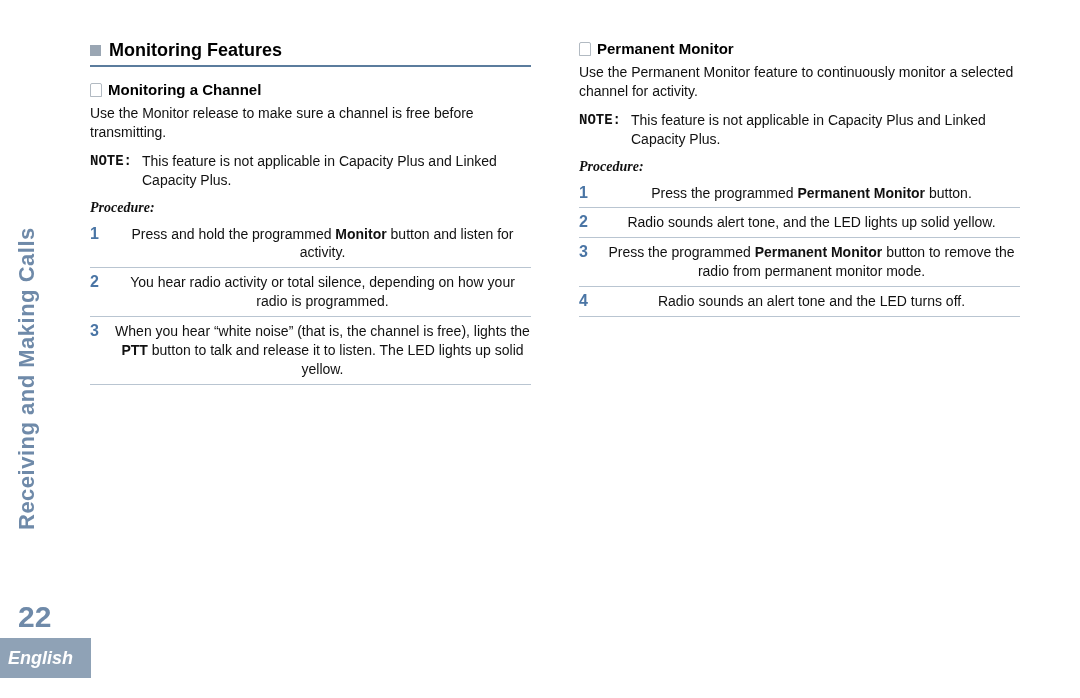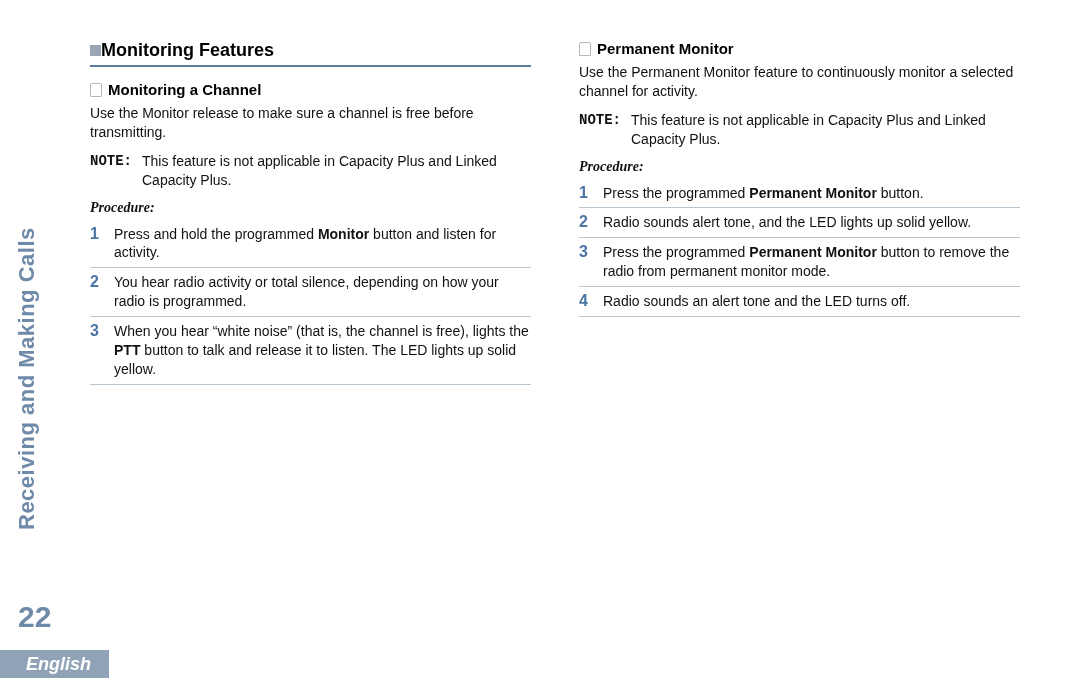--- a/index.html
+++ b/index.html
@@ -25,20 +25,21 @@
     right: 60px;
     display: flex;
     gap: 48px;
   }
   .col {
     flex: 1 1 0;
   }
   .sec-title-row {
     display: flex;
     align-items: center;
+    gap: 8px;
   }
   .sq {
     width: 11px;
     height: 11px;
     background: #9aa6b3;
     flex: 0 0 auto;
   }
   .sec-title {
     font-size: 18px;
     font-weight: bold;
@@ -113,20 +114,21 @@
     color: #4a75a5;
     font-weight: bold;
     font-size: 16px;
     width: 14px;
     flex: 0 0 auto;
   }
   .step-text {
     font-size: 14px;
     line-height: 1.35;
     flex: 1 1 auto;
+    text-align: center;
   }
   .step-text b { font-weight: bold; }
 
   .side-label {
     position: absolute;
     left: 14px;
     top: 530px;
     transform: rotate(-90deg);
     transform-origin: left top;
     font-size: 22px;
@@ -140,29 +142,29 @@
     left: 18px;
     bottom: 64px;
     font-size: 30px;
     font-weight: bold;
     color: #6f8aa9;
   }
   .lang-bar {
     position: absolute;
     left: 0;
     bottom: 20px;
-    height: 28px;
+    height: 40px;
     background: #8fa2b6;
     color: #fff;
     font-weight: bold;
     font-style: italic;
     font-size: 18px;
     display: flex;
     align-items: center;
-    padding-left: 26px;
+    padding-left: 8px;
     padding-right: 18px;
   }
 </style>
 </head>
 <body>
 
 <div class="page">
 
   <div class="columns">
 

